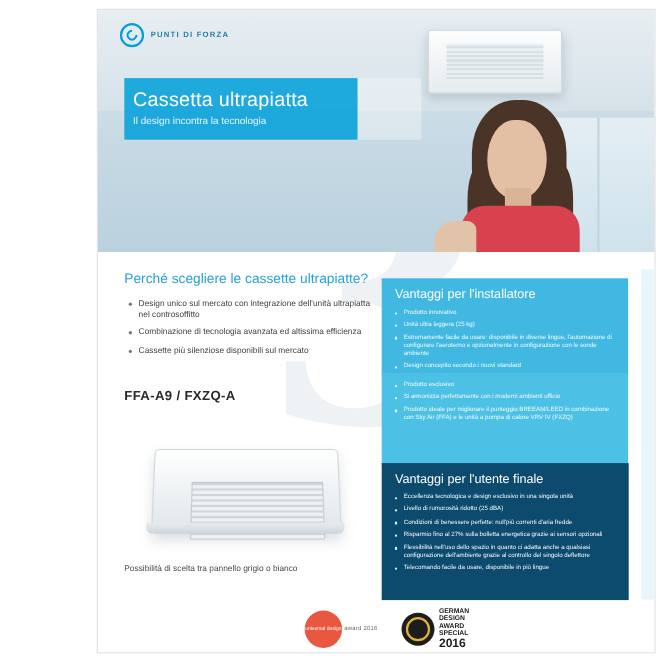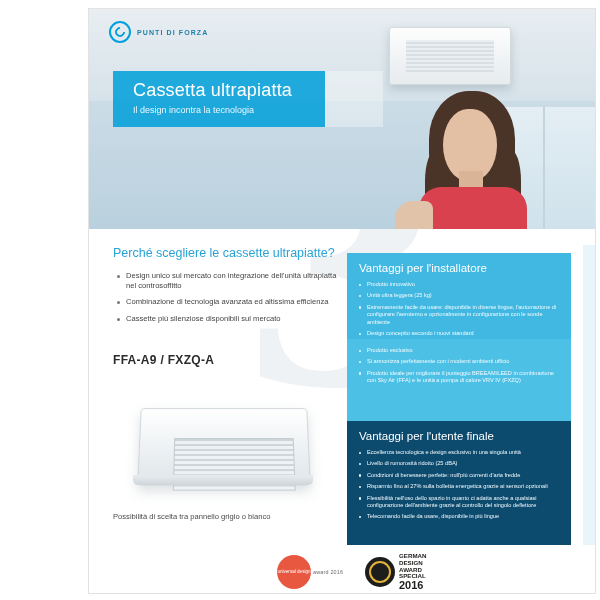--- a/index.html
+++ b/index.html
@@ -95,21 +95,21 @@
   .woman-arm{
     position:absolute;left:306px;top:192px;width:38px;height:30px;border-radius:18px 8px 0 0;
     background:#e0c3a9;
   }
 
   
   .title-band{
     position:absolute;left:24px;top:62px;width:212px;height:56px;
     background:rgba(0,159,218,.86);
     color:#fff;
-    padding:8px 14px 0 20px;
+    padding:8px 14px 0 8px;
     box-sizing:border-box;
   }
   .title-band h1{
     margin:0;font-weight:normal;font-size:18px;line-height:22px;letter-spacing:.2px;
   }
   .title-band .sub{
     margin-top:3px;font-size:9px;line-height:12px;color:#e9f7fd;
   }
   .title-tail{
     position:absolute;left:236px;top:62px;width:58px;height:56px;

